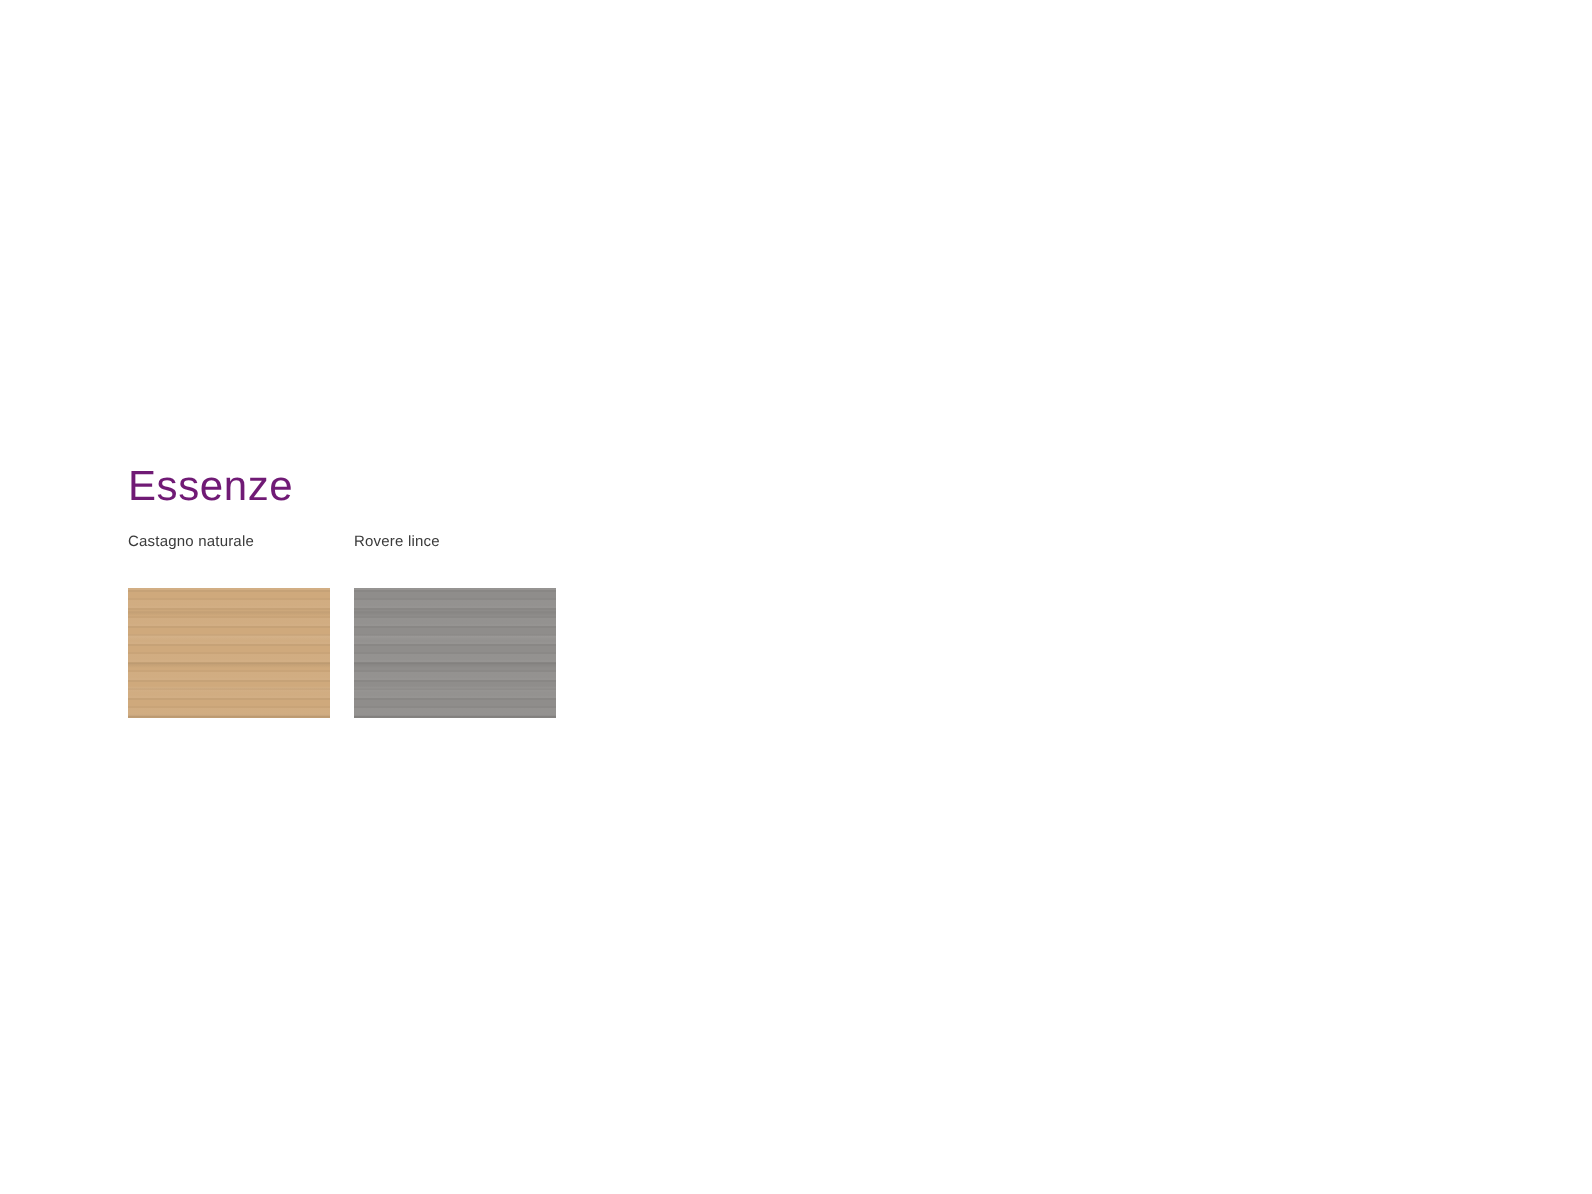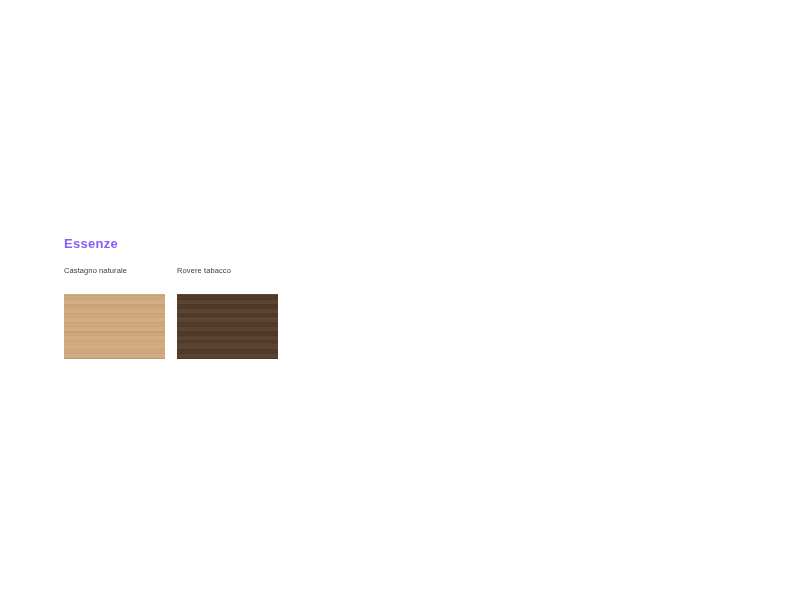--- a/index.html
+++ b/index.html
@@ -14,23 +14,23 @@
     font-family: "Liberation Sans", sans-serif;
     overflow: hidden;
   }
   .palette-block {
     position: absolute;
     left: 64px;
     top: 236px;
     width: 680px;
   }
   .section-title {
-    font-size: 13px;
-    color: #8b5cf6;
-    font-weight: 700;
+    font-size: 21px;
+    color: #701a75;
+    font-weight: 400;
     letter-spacing: 0.3px;
     margin: 0 0 14px 0;
     line-height: 16px;
   }
   .swatch-row {
     display: flex;
     flex-direction: row;
     align-items: flex-start;
     gap: 0px;
   }
@@ -100,23 +100,23 @@
       <div class="swatch-label">Castagno naturale</div>
       <div class="swatch-chip" style="background-color: rgb(207, 169, 124);">
         <div class="grain"></div>
         <div class="grain2"></div>
       </div>
     </div>
 
 
 
 
-
     <div class="swatch">
-      <div class="swatch-label">Rovere tabacco</div>
-      <div class="swatch-chip" style="background-color: rgb(82, 58, 41);">
+      <div class="swatch-label">Rovere lince</div>
+      <div class="swatch-chip" style="background-color: rgb(143, 141, 139);">
         <div class="grain"></div>
         <div class="grain2"></div>
       </div>
     </div>
 
+
   </div>
 </div>
 
 </body></html>

